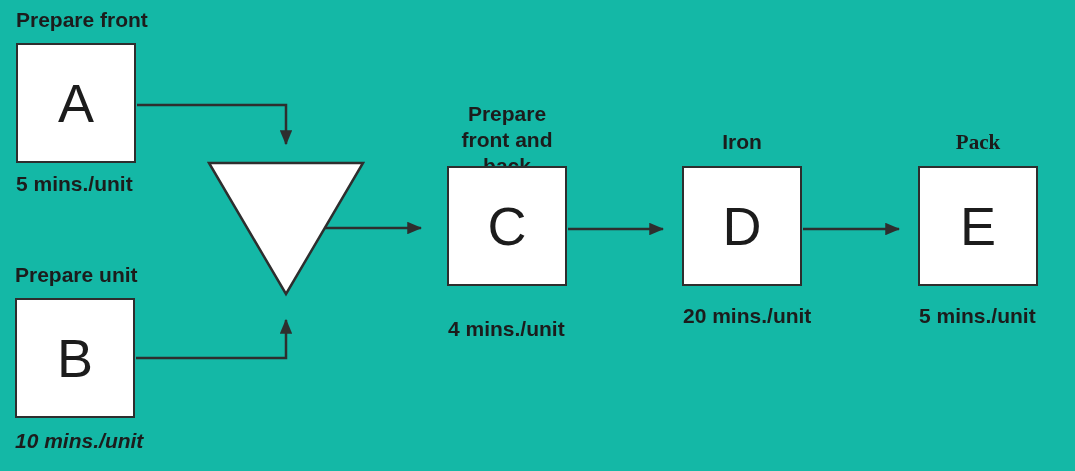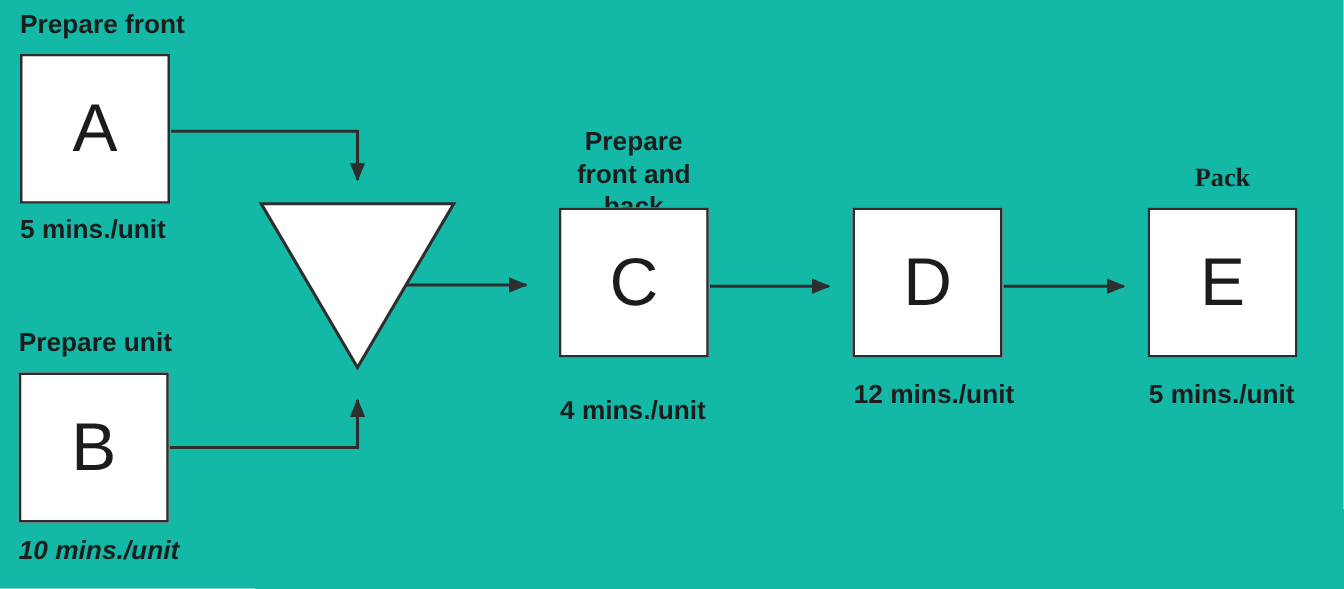--- a/index.html
+++ b/index.html
@@ -83,24 +83,25 @@
     <span class="letter">B</span>
   </div>
   <div class="time" style="left:15px; top:428px;font-style:italic;">10 mins./unit</div>
 
   <div class="label centered" style="left:445px; top:101px; width:124px;">Prepare front and back</div>
   <div class="box" style="left:447px; top:166px;">
     <span class="letter">C</span>
   </div>
   <div class="time" style="left:448px; top:316px;text-align:center;">4 mins./unit</div>
 
+  <div class="label centered" style="left:682px; top:129px; width:120px;">Iron</div>
   <div class="box" style="left:682px; top:166px;">
     <span class="letter">D</span>
   </div>
-  <div class="time" style="left:683px; top:303px;">12 mins./unit</div>
+  <div class="time" style="left:683px; top:303px;">20 mins./unit</div>
 
   <div class="label centered" style="left:918px; top:129px; width:120px;font-family:Liberation Serif, serif;">Pack</div>
   <div class="box" style="left:918px; top:166px;">
     <span class="letter">E</span>
   </div>
   <div class="time" style="left:919px; top:303px;">5 mins./unit</div>
 
 </div>
 
 </body></html>

